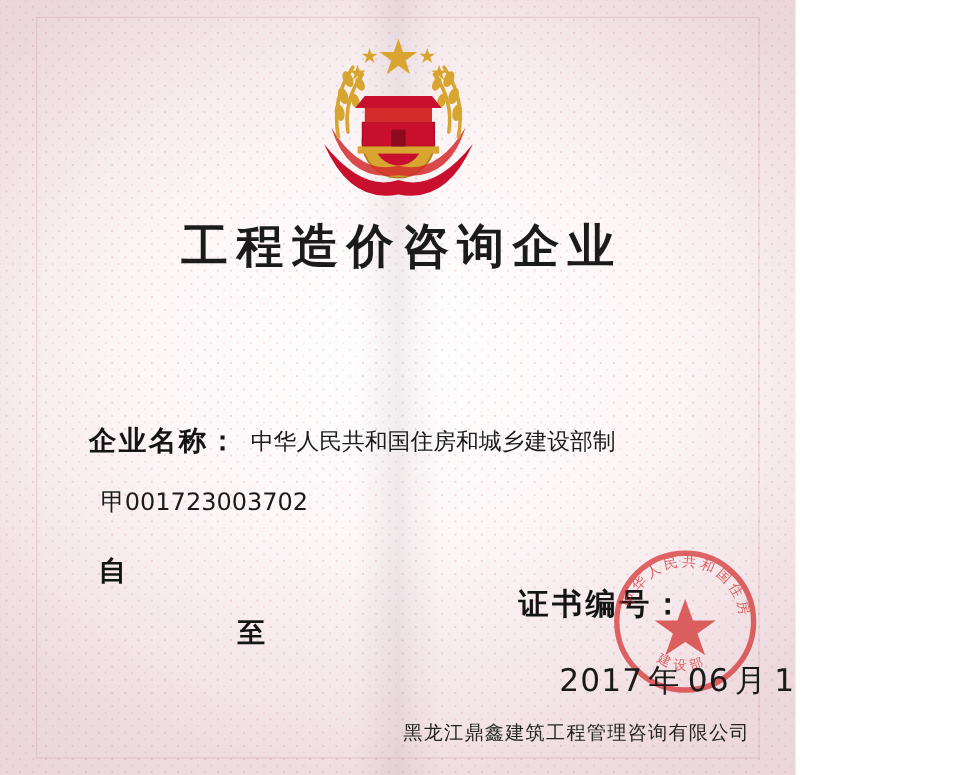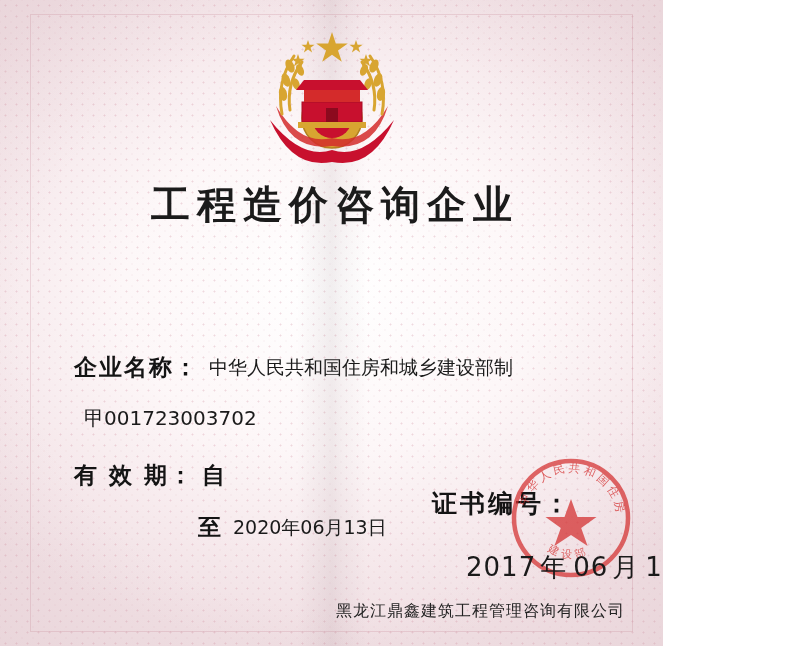--- a/index.html
+++ b/index.html
@@ -243,27 +243,25 @@
   <div class="field" id="row-company">
     <span class="field-label">企业名称：</span>
     <span class="field-value">中华人民共和国住房和城乡建设部制</span>
   </div>
 
   <div class="field" id="row-number">
     <span class="field-value">甲001723003702</span>
   </div>
 
   <div class="field" id="row-valid">
-    <span class="field-label">有 效 期：</span>
     <span id="valid-from-char">自</span>
   </div>
 
   <div class="field" id="row-valid-to">
     <span id="valid-to-char">至</span>
-    <span class="field-value" id="valid-to-date">2020年06月13日</span>
   </div>
 
   <div id="issuer">证书编号：</div>
 
   <div id="seal">
     <svg viewBox="0 0 126 126" width="126" height="126" aria-hidden="true">
       <defs>
         <path id="sealArc" d="M 63,63 m -46,0 a 46,46 0 1,1 92,0" fill="none"></path>
         <path id="sealArcBottom" d="M 63,63 m -40,0 a 40,40 0 1,0 80,0" fill="none"></path>
       </defs>

